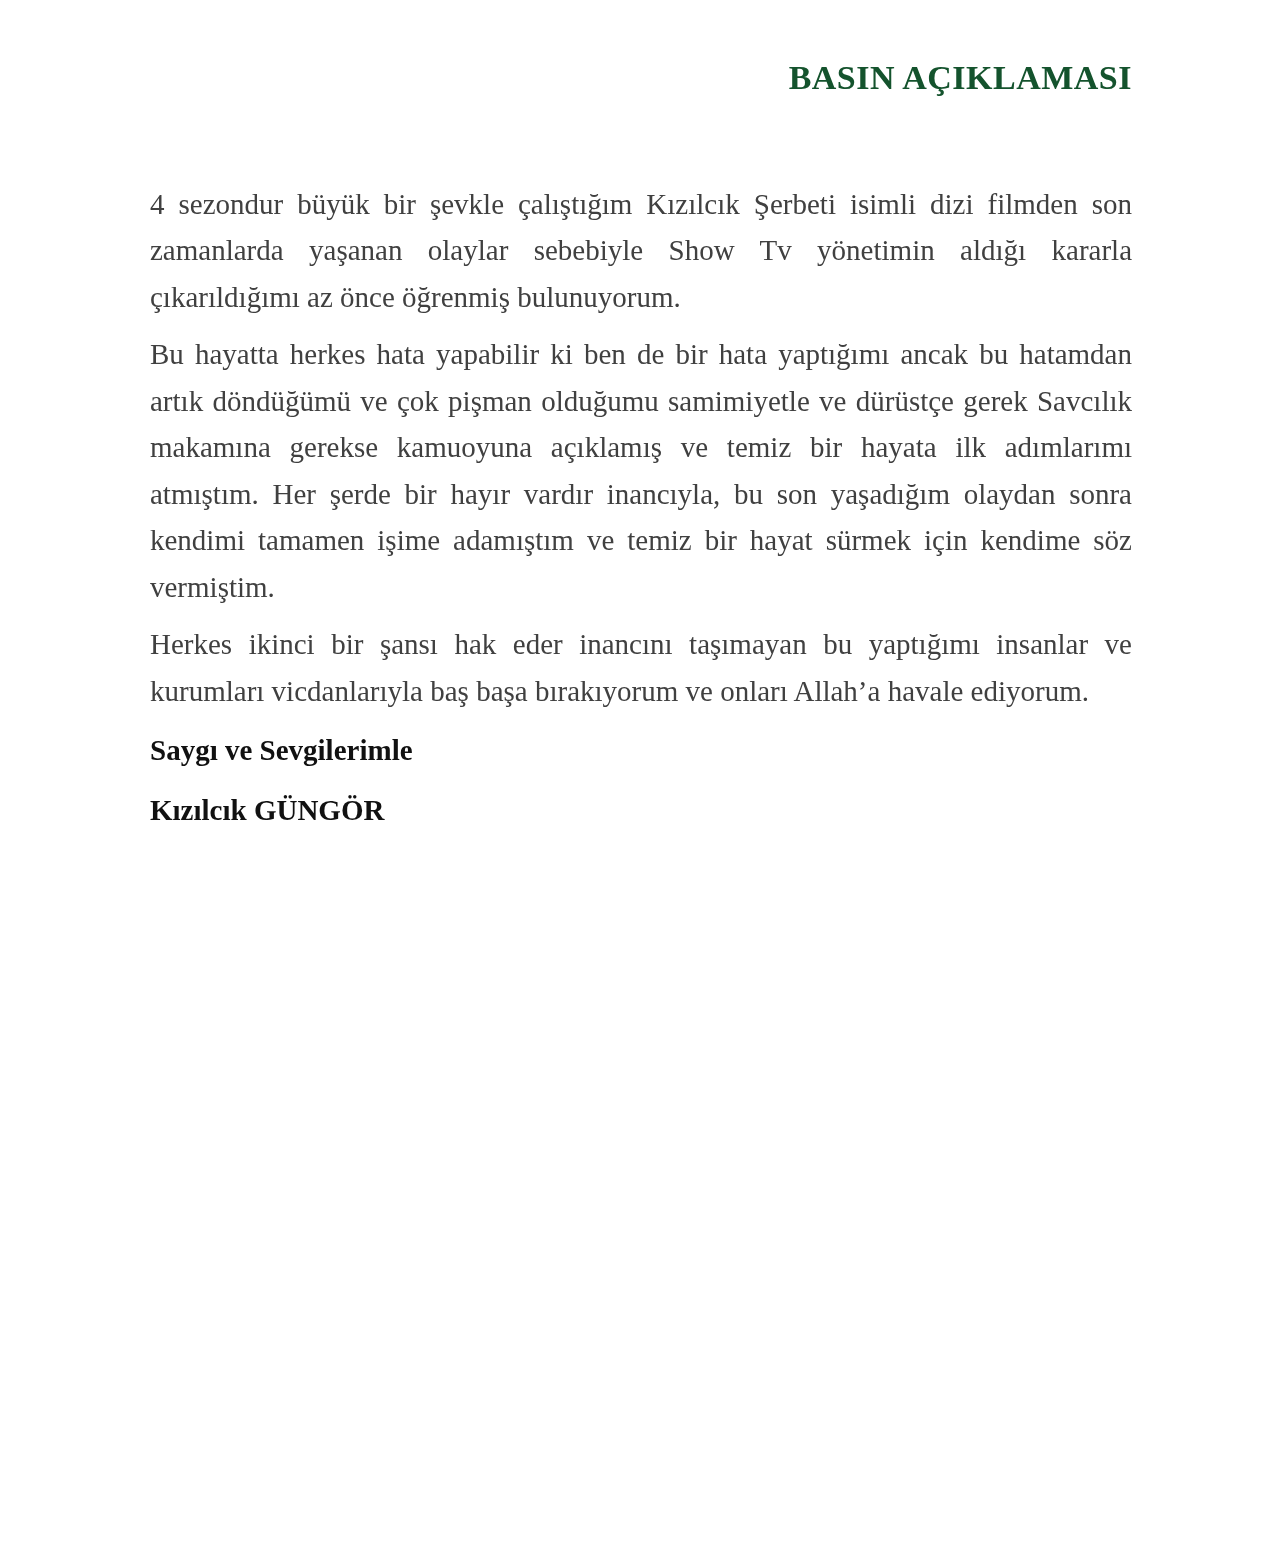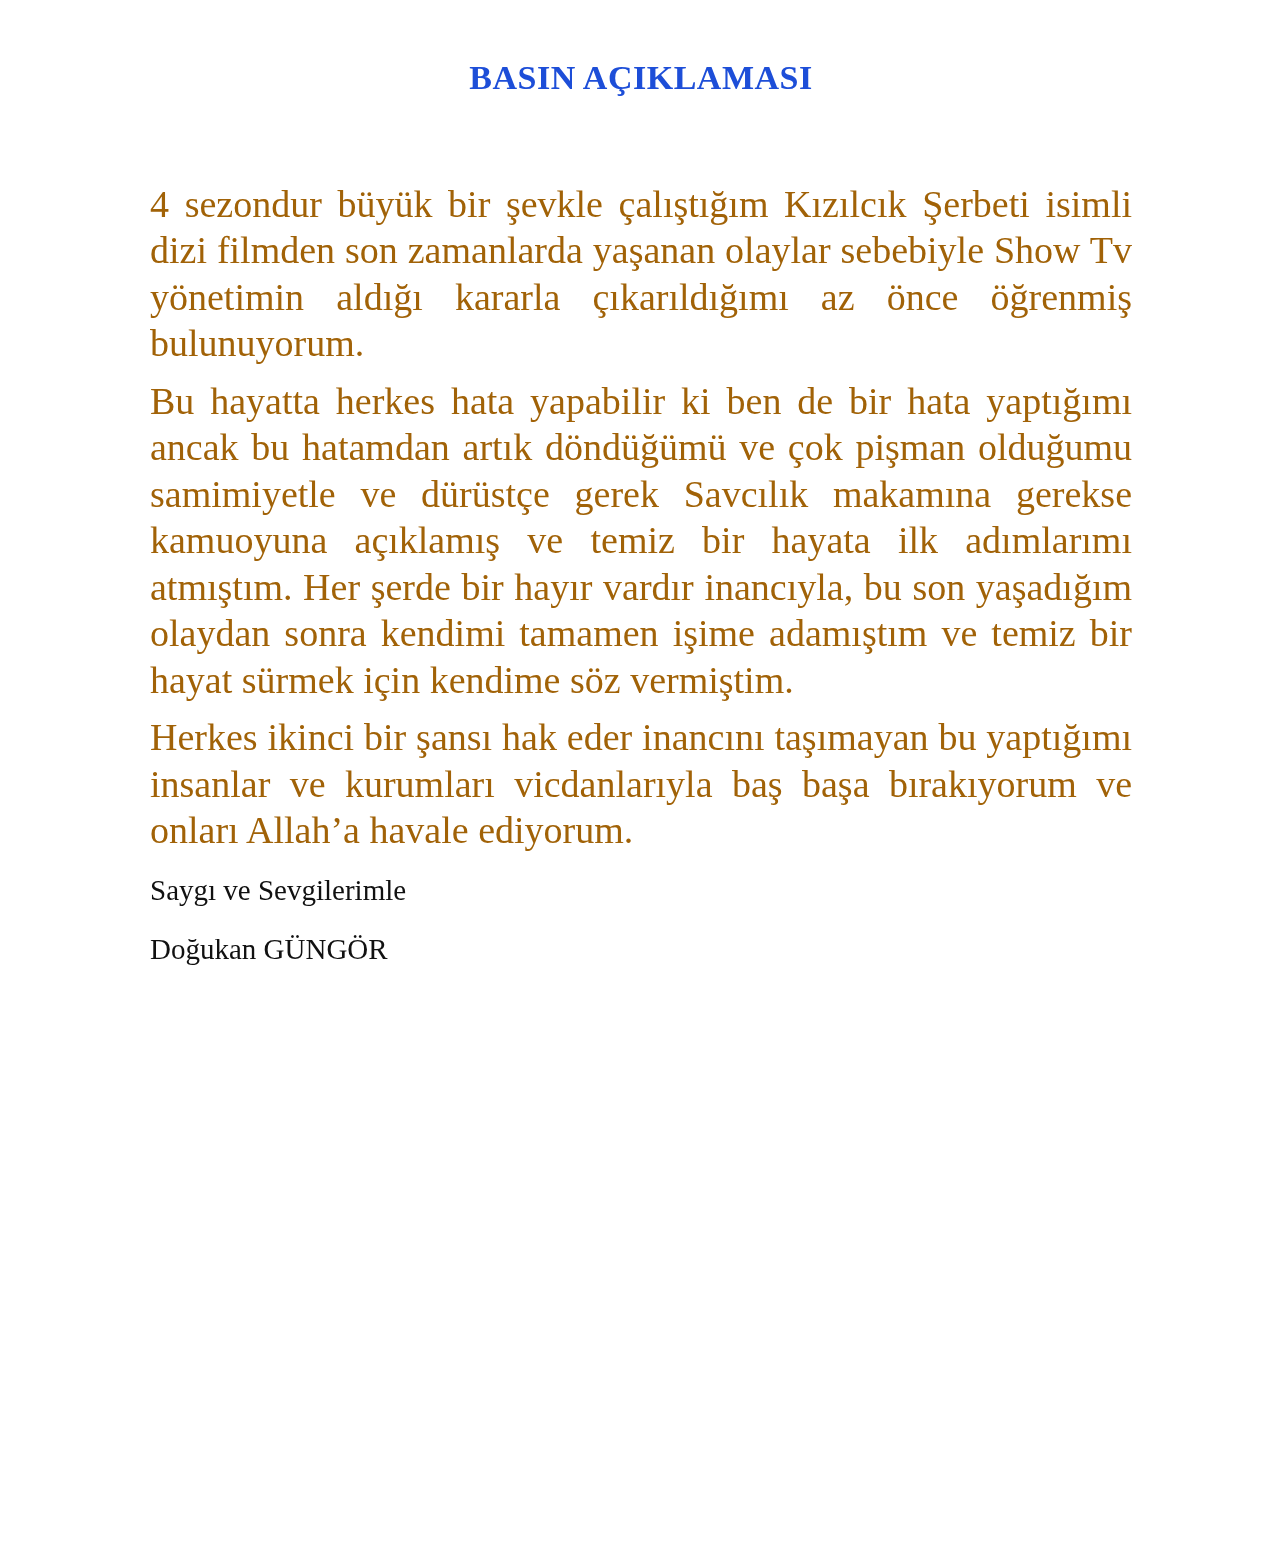--- a/index.html
+++ b/index.html
@@ -12,54 +12,55 @@
     font-family: "Liberation Serif", "DejaVu Serif", serif;
     color: #0d0d0d;
   }
   .page {
     width: 1280px;
     min-height: 1553px;
     background: #ffffff;
     padding: 58px 148px 40px 150px;
   }
   .doc-title {
-    text-align: center;
+    text-align: right;
     font-weight: bold;
     font-size: 34px;
     line-height: 1.2;
     letter-spacing: 0.5px;
-    color: #1d4ed8;
+    color: #14532d;
     margin-bottom: 82px;
   }
   .doc-body p.para {
-    font-size: 38px;
+    font-size: 29px;
     line-height: 46.5px;
     text-align: justify;
     text-justify: inter-word;
-    color: #a16207;
+    color: #404040;
     margin-bottom: 11px;
   }
   .doc-footer p.closing-line {
     font-size: 29px;
     line-height: 46.5px;
     text-align: left;
     color: #111111;
     margin-top: 13px;
     margin-bottom: 11px;
+    font-weight: bold;
   }
 </style>
 </head>
 <body>
 
 <div class="page">
   <h1 class="doc-title">BASIN AÇIKLAMASI</h1>
 
   <div class="doc-body">
       <p class="para">4 sezondur büyük bir şevkle çalıştığım Kızılcık Şerbeti isimli dizi filmden son zamanlarda yaşanan olaylar sebebiyle Show Tv yönetimin aldığı kararla çıkarıldığımı az önce öğrenmiş bulunuyorum.</p>
       <p class="para">Bu hayatta herkes hata yapabilir ki ben de bir hata yaptığımı ancak bu hatamdan artık döndüğümü ve çok pişman olduğumu samimiyetle ve dürüstçe gerek Savcılık makamına gerekse kamuoyuna açıklamış ve temiz bir hayata ilk adımlarımı atmıştım. Her şerde bir hayır vardır inancıyla, bu son yaşadığım olaydan sonra kendimi tamamen işime adamıştım ve temiz bir hayat sürmek için kendime söz vermiştim.</p>
       <p class="para">Herkes ikinci bir şansı hak eder inancını taşımayan bu yaptığımı insanlar ve kurumları vicdanlarıyla baş başa bırakıyorum ve onları Allah’a havale ediyorum.</p>
     </div>
 
   <div class="doc-footer">
     <p class="closing-line">Saygı ve Sevgilerimle</p>
-    <p class="closing-line">Doğukan GÜNGÖR</p>
+    <p class="closing-line">Kızılcık GÜNGÖR</p>
   </div>
 </div>
 
 </body></html>

